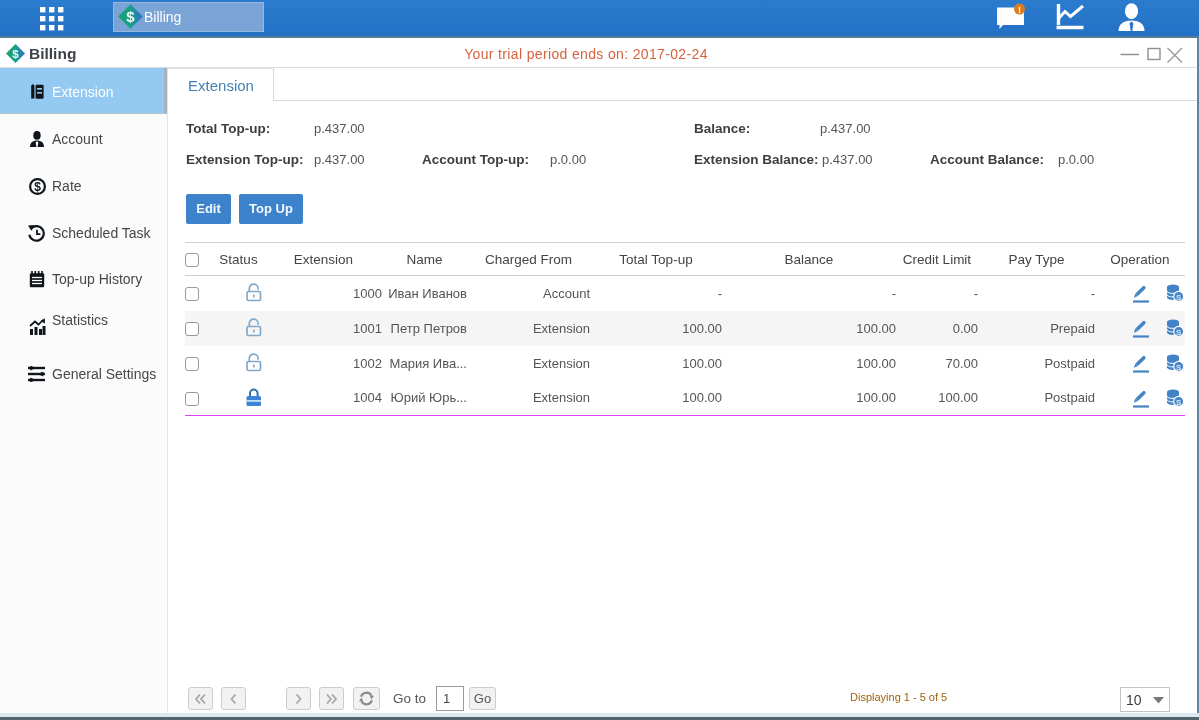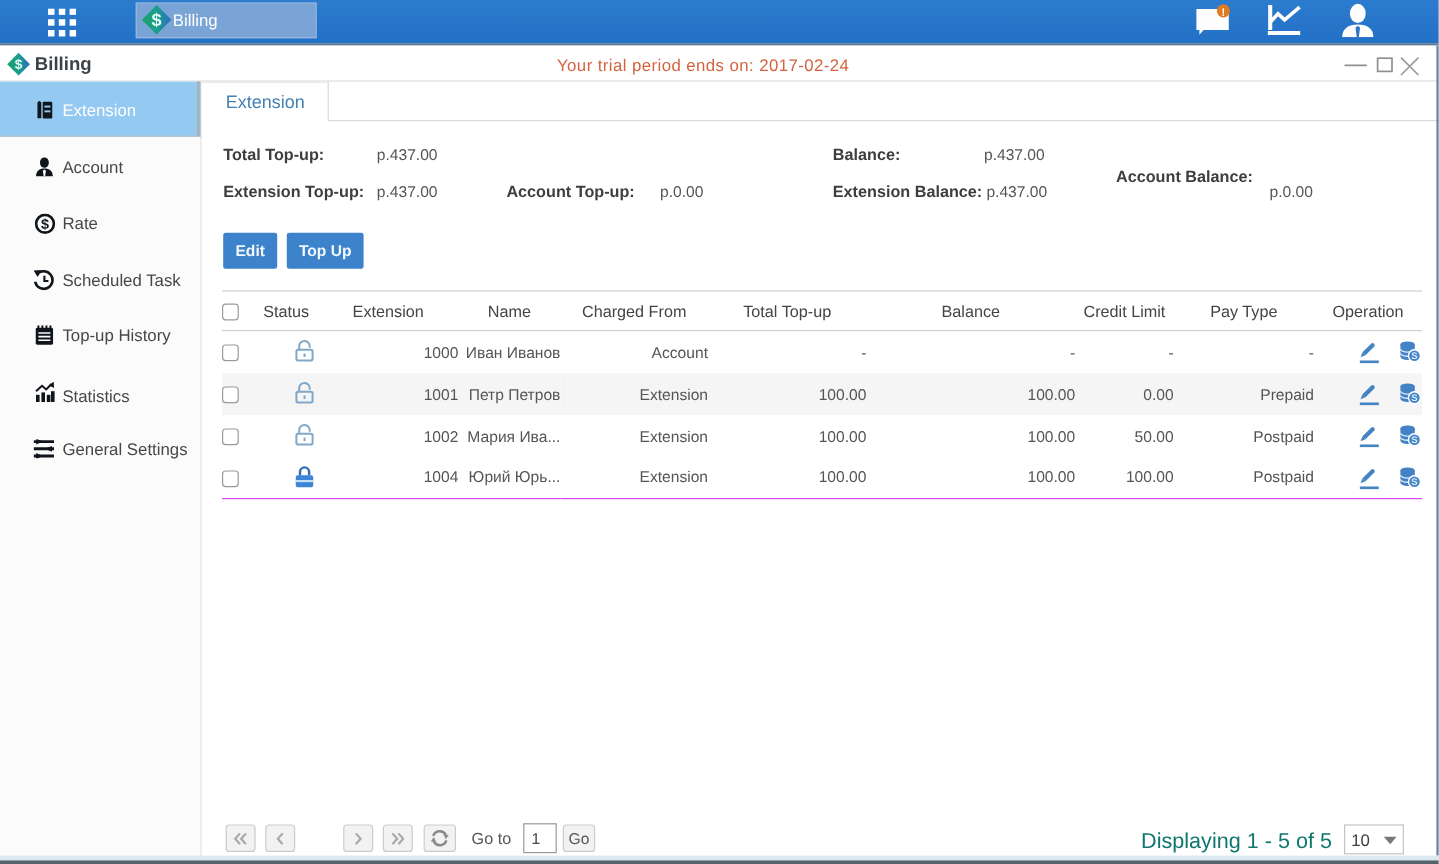--- a/index.html
+++ b/index.html
@@ -129,21 +129,21 @@
 <div class="abs" style="left:52px;top:271px;font-size:14px;color:#474747">Top-up History</div>
 
 <svg class="abs" style="left:29px;top:318px" width="17" height="17" viewBox="0 0 17 17">
   <path d="M1 8 L6 3.5 L9.5 6.5 L14 2" fill="none" stroke="#10151c" stroke-width="1.7"></path>
   <path d="M15.8 0.2 L16 5.4 L11.6 3 Z" fill="#10151c"></path>
   <rect x="1" y="11" width="3" height="6" fill="#10151c"></rect>
   <rect x="5.5" y="9" width="3" height="8" fill="#10151c"></rect>
   <rect x="10" y="11" width="3" height="6" fill="#10151c"></rect>
   <rect x="13.5" y="8" width="3" height="9" fill="#10151c"></rect>
 </svg>
-<div class="abs" style="left:52px;top:322px;font-size:14px;color:#474747">Statistics</div>
+<div class="abs" style="left:52px;top:312px;font-size:14px;color:#474747">Statistics</div>
 
 <svg class="abs" style="left:28px;top:366px" width="18" height="16" viewBox="0 0 18 16">
   <g stroke="#10151c" stroke-width="2.4">
     <line x1="0" y1="2" x2="17" y2="2"></line>
       <line x1="0" y1="8" x2="17" y2="8"></line>
       <line x1="0" y1="14" x2="17" y2="14"></line>
   </g>
   <path d="M8 2 L2.2 -0.4 V4.4 Z M9.5 8 L15.3 5.6 V10.4 Z M8 14 L2.2 11.6 V16.4 Z" fill="#10151c"></path>
 </svg>
 <div class="abs" style="left:52px;top:366px;font-size:14px;color:#474747">General Settings</div>
@@ -156,21 +156,21 @@
 <div class="abs val" style="left:314px;top:121px">p.437.00</div>
 <div class="abs lbl" style="left:694px;top:121px">Balance:</div>
 <div class="abs val" style="left:820px;top:121px">p.437.00</div>
 
 <div class="abs lbl" style="left:186px;top:152px">Extension Top-up:</div>
 <div class="abs val" style="left:314px;top:152px">p.437.00</div>
 <div class="abs lbl" style="left:422px;top:152px">Account Top-up:</div>
 <div class="abs val" style="left:550px;top:152px">p.0.00</div>
 <div class="abs lbl" style="left:694px;top:152px">Extension Balance:</div>
 <div class="abs val" style="left:822px;top:152px">p.437.00</div>
-<div class="abs lbl" style="left:930px;top:140px">Account Balance:</div>
+<div class="abs lbl" style="left:930px;top:152px">Account Balance:</div>
 <div class="abs val" style="left:1058px;top:152px">p.0.00</div>
 
 <div class="abs" style="left:186px;top:194px;width:45px;height:30px;background:#3d83cb;border-radius:2px;color:#f2f7fc;font-size:13px;font-weight:bold;text-align:center;line-height:30px">Edit</div>
 <div class="abs" style="left:239px;top:194px;width:64px;height:30px;background:#3d83cb;border-radius:2px;color:#f2f7fc;font-size:13px;font-weight:bold;text-align:center;line-height:30px">Top Up</div>
 
 <style>
 #tbl{position:absolute;left:185px;top:242px;width:1000px;border-collapse:collapse;table-layout:fixed}
 #tbl th{border-top:1px solid #cfcfcf;border-bottom:1px solid #cfcfcf;height:33px;font-size:13.5px;font-weight:normal;color:#444;text-align:center;padding:0}
 #tbl td{height:35px;font-size:13px;color:#555;text-align:right;padding:0}
 #tbl tr.g td{background:#f5f5f5}
@@ -238,21 +238,21 @@
 <tr>
 <td style="text-align:left"><span class="cb"></span></td>
 <td><svg width="22" height="22" style="vertical-align:middle">
             <use href="#iunlock"></use>
           </svg></td>
 <td>1002</td>
         <td>Мария Ива...</td>
         <td>Extension</td>
         <td>100.00</td>
         <td>100.00</td>
-        <td>50.00</td>
+        <td>70.00</td>
         <td>Postpaid</td>
 <td><svg width="52" height="24" style="vertical-align:middle">
             <use href="#iops"></use>
           </svg></td>
 </tr>
 <tr class="last">
 <td style="text-align:left"><span class="cb"></span></td>
 <td><svg width="22" height="22" style="vertical-align:middle">
             <use href="#ilock"></use>
           </svg></td>
@@ -321,21 +321,21 @@
 <path d="M2.0 5.6 A5.7 5.7 0 0 1 12.4 4.6" fill="none" stroke="#8a8a8a" stroke-width="2.1"></path>
 <path d="M13.0 9.4 A5.7 5.7 0 0 1 2.6 10.4" fill="none" stroke="#8a8a8a" stroke-width="2.1"></path>
 <path d="M10.6 4.2 L15 4.8 L12.4 8.4 Z" fill="#8a8a8a"></path>
 <path d="M4.4 10.8 L0 10.2 L2.6 6.6 Z" fill="#8a8a8a"></path>
 </svg>
 </div>
 <div class="abs" style="left:393px;top:691px;font-size:13.5px;color:#555">Go to</div>
 <div class="abs" style="left:436px;top:686px;width:28px;height:25px;border:1px solid #9a9a9a;background:#fff;font-size:13px;color:#444;line-height:23px;padding-left:6px">1</div>
 <div class="pbtn" style="left:469px;top:687px;width:27px;font-weight:normal;color:#555;font-size:13px">Go</div>
 
-<div class="abs" style="left:850px;top:691px;width:260px;text-align:right;font-size:18px;color:#0f766e">Displaying 1 - 5 of 5</div>
+<div class="abs" style="left:850px;top:691px;width:260px;font-size:11px;color:#a16207">Displaying 1 - 5 of 5</div>
 <div class="abs" style="left:1120px;top:687px;width:50px;height:25px;border:1px solid #c4c4c4;background:#fff">
   <span style="position:absolute;left:5px;top:4px;font-size:14px;color:#3e3e3e">10</span>
   <svg width="11" height="7" style="position:absolute;right:5px;top:9px">
       <path d="M0 0 h11 l-5.5 6.5 z" fill="#777"></path>
     </svg>
 </div>
 
 <div class="abs" style="left:1197px;top:38px;width:2px;height:675px;background:#5d87a6"></div>
 <div class="abs" style="left:0;top:713px;width:1199px;height:4px;background:#dce8f0"></div>
 <div class="abs" style="left:0;top:717px;width:1199px;height:3px;background:#53646c"></div>

